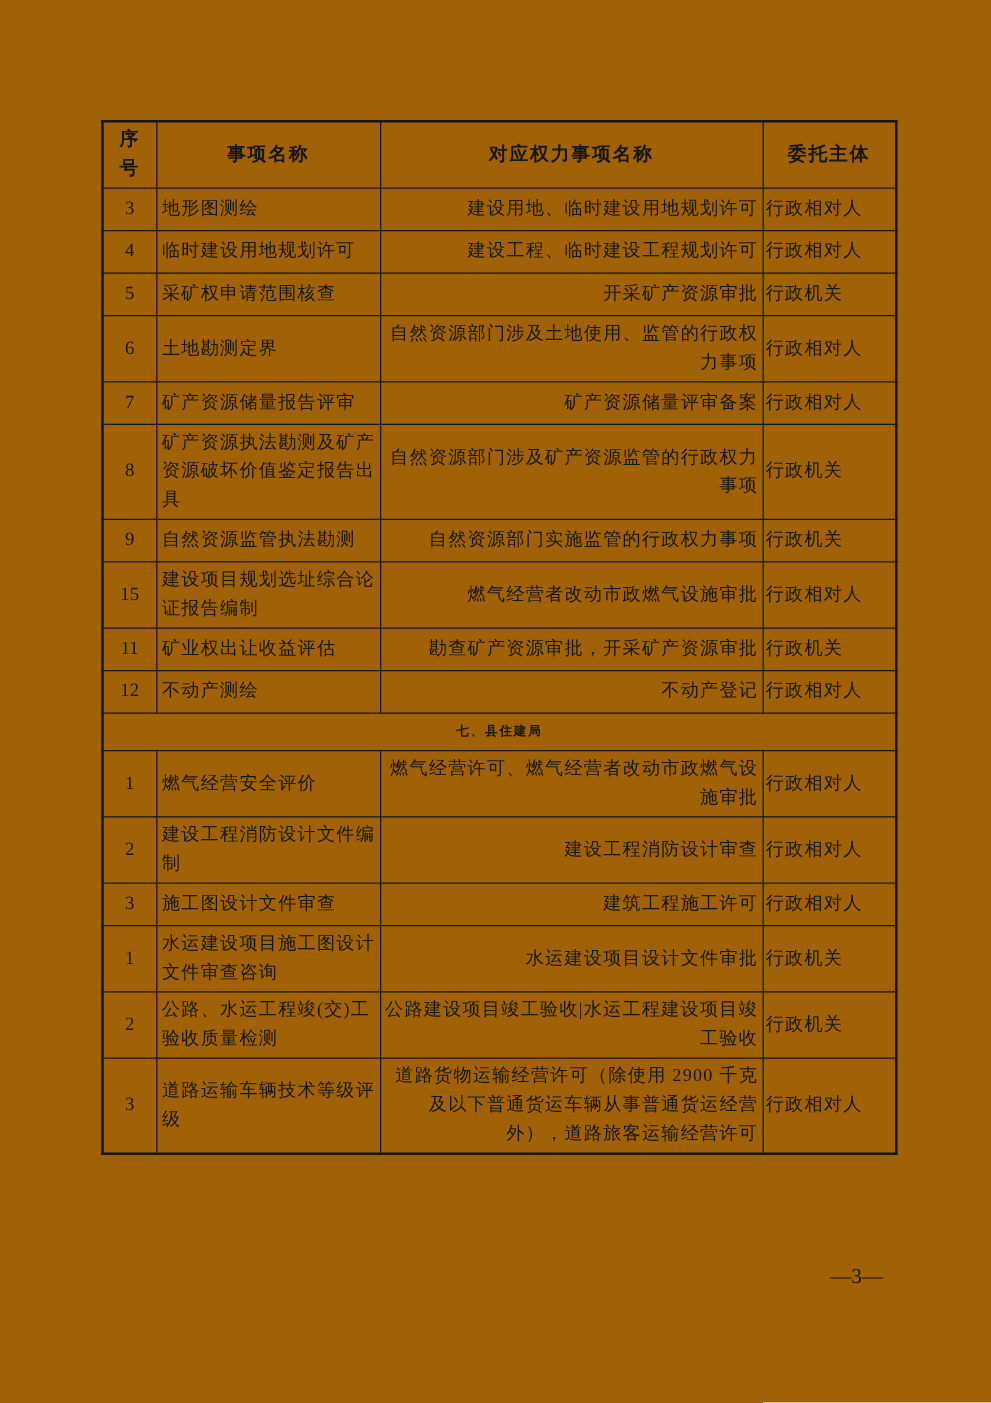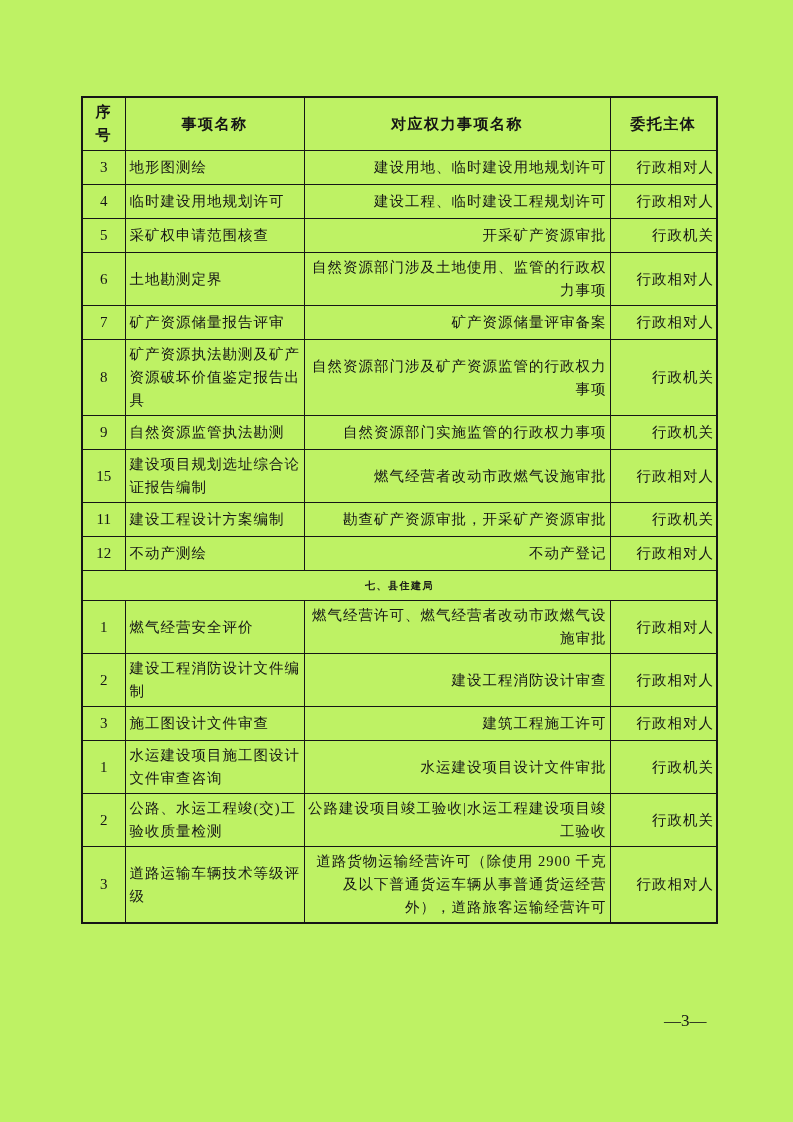--- a/index.html
+++ b/index.html
@@ -7,21 +7,21 @@
     width: 793px;
     height: 1122px;
     background: #ffffff;
     font-family: "Liberation Serif", "DejaVu Serif", serif;
     color: #161616;
   }
   .page {
     position: relative;
     width: 793px;
     height: 1122px;
-    background: #bef264;
+    background: #a16207;
     overflow: hidden;
   }
   table.doc-table {
     position: absolute;
     left: 81px;
     top: 96px;
     width: 635px;
     border-collapse: collapse;
     table-layout: fixed;
     border: 2px solid #161616;
@@ -45,21 +45,21 @@
   .doc-table td { height: 34px; }
   td.cell-no {
     text-align: center;
     letter-spacing: 0;
     font-size: 15px;
     padding-left: 1px;
     padding-right: 1px;
   }
   td.cell-item { text-align: left; padding-left: 4px; padding-right: 2px; }
   td.cell-power { text-align: right; padding-left: 1px; padding-right: 3px; }
-  td.cell-principal { text-align: right; padding-left: 2px; padding-right: 2px; }
+  td.cell-principal { text-align: left; padding-left: 2px; padding-right: 2px; }
   td.section-cell {
     text-align: center;
     font-weight: bold;
     font-size: 10px;
     height: 30px;
     letter-spacing: 1.5px;
   }
   .page-number {
     position: absolute;
     top: 1011px;
@@ -133,21 +133,21 @@
           <td class="cell-principal">行政机关</td>
         </tr>
         <tr>
           <td class="cell-no">15</td>
           <td class="cell-item">建设项目规划选址综合论证报告编制</td>
           <td class="cell-power">燃气经营者改动市政燃气设施审批</td>
           <td class="cell-principal">行政相对人</td>
         </tr>
         <tr>
           <td class="cell-no">11</td>
-          <td class="cell-item">建设工程设计方案编制</td>
+          <td class="cell-item">矿业权出让收益评估</td>
           <td class="cell-power">勘查矿产资源审批，开采矿产资源审批</td>
           <td class="cell-principal">行政机关</td>
         </tr>
         <tr>
           <td class="cell-no">12</td>
           <td class="cell-item">不动产测绘</td>
           <td class="cell-power">不动产登记</td>
           <td class="cell-principal">行政相对人</td>
         </tr>
         <tr>

